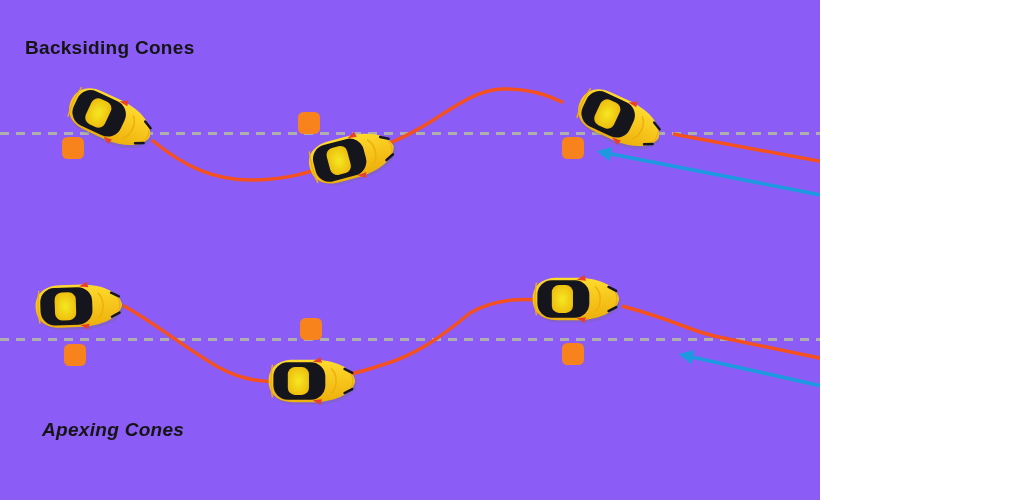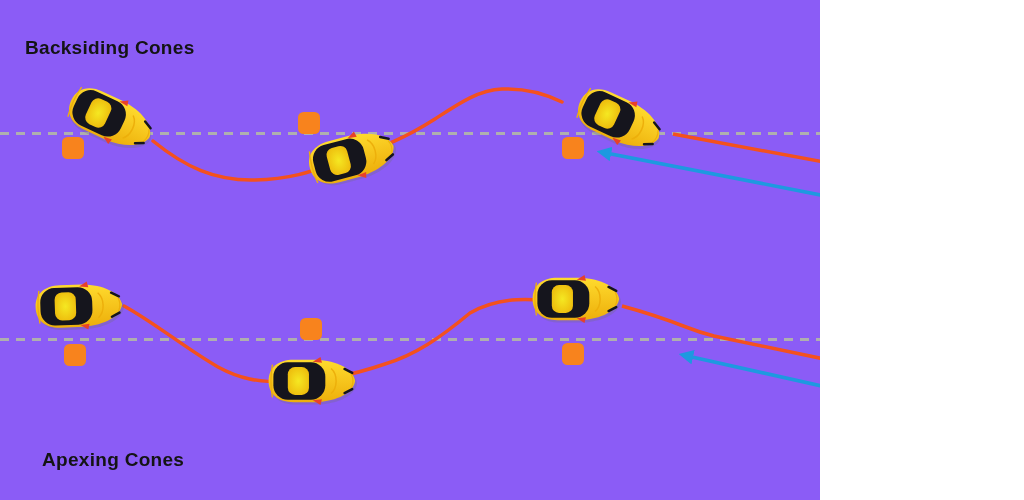--- a/index.html
+++ b/index.html
@@ -101,14 +101,14 @@
         <rect x="964" y="343" width="22" height="22" rx="5.5" fill="#F8831D"></rect>
         <rect x="941" y="436" width="22" height="22" rx="5.5" fill="#F8831D"></rect>
         <use href="#car-symbol" x="25" y="281" width="100" height="50" transform="rotate(-2 75 306)"></use>
         <use href="#car-symbol" x="258" y="356" width="100" height="50" transform="rotate(0 308 381)"></use>
         <use href="#car-symbol" x="522" y="274" width="100" height="50" transform="rotate(0 572 299)"></use>
       </g>
   </svg>
 
   <div class="section-title" id="title-0" style="left: 25px; top: 37px;">Backsiding Cones</div>
 
-  <div class="section-title" id="title-1" style="left: 42px; top: 449px;">Apexing Cones</div>
+  <div class="section-title" id="title-1" style="left: 42px; top: 419px; font-style: italic;">Apexing Cones</div>
 </div>
 
 </body></html>

